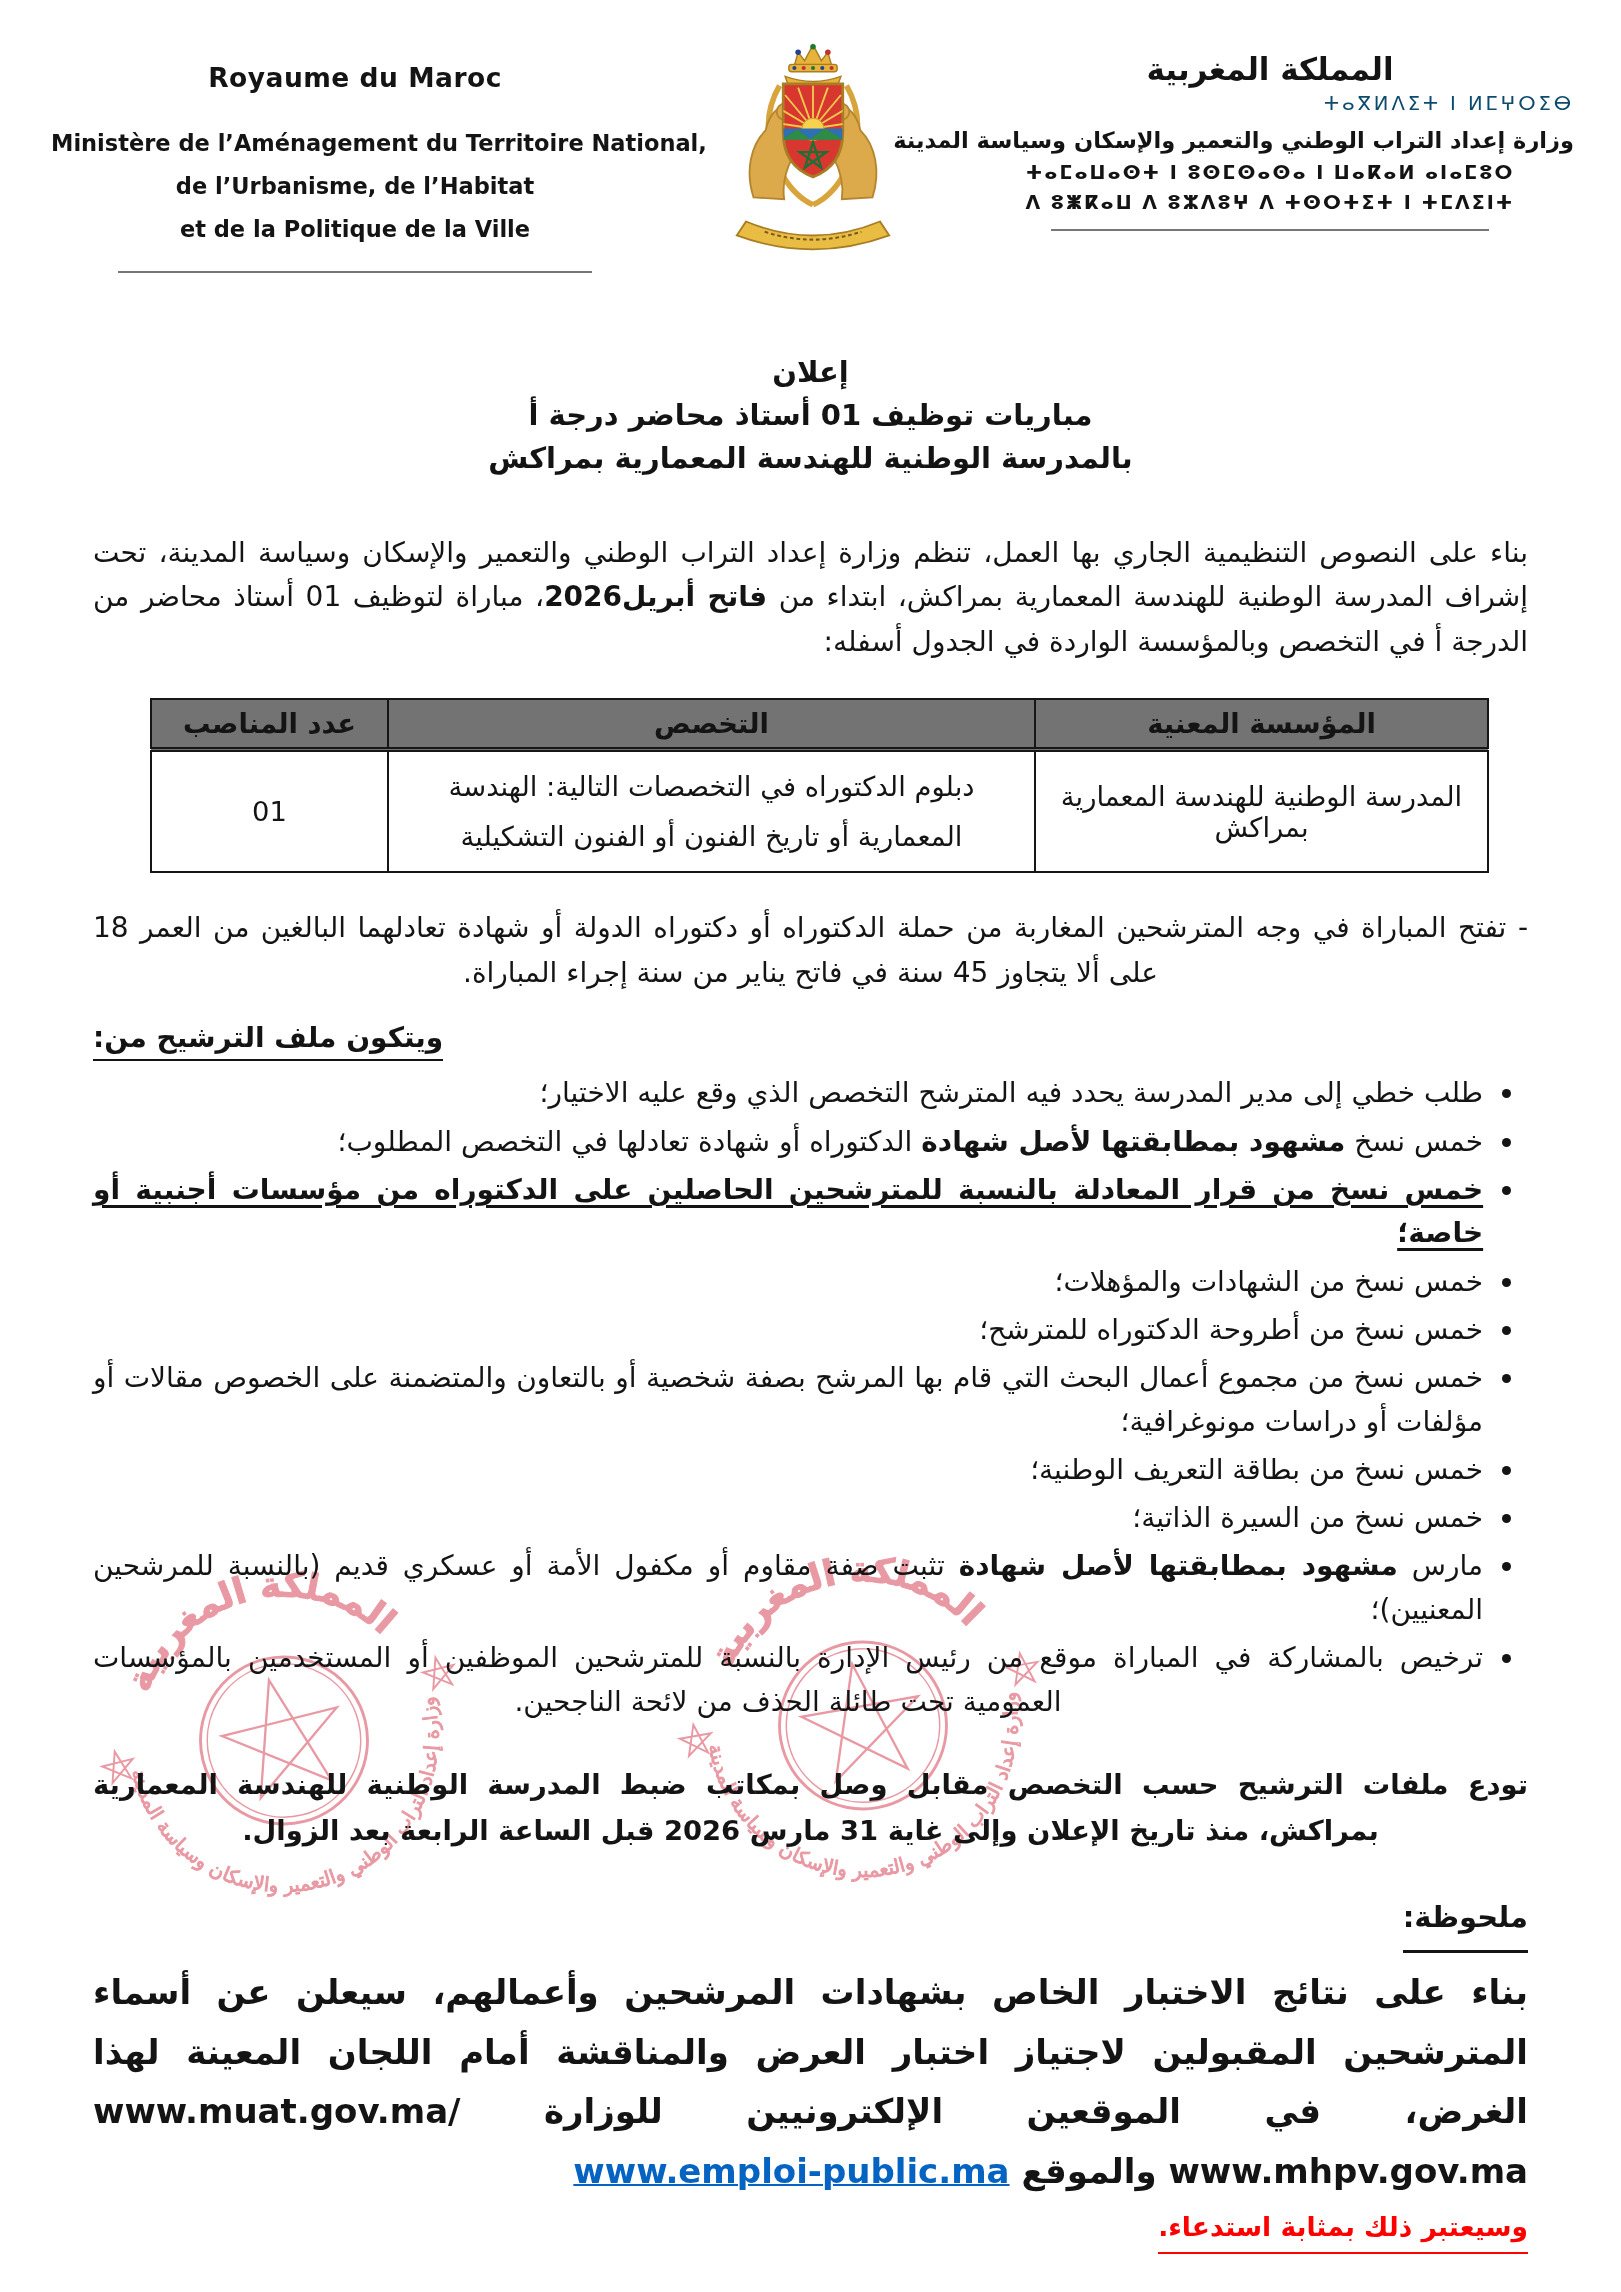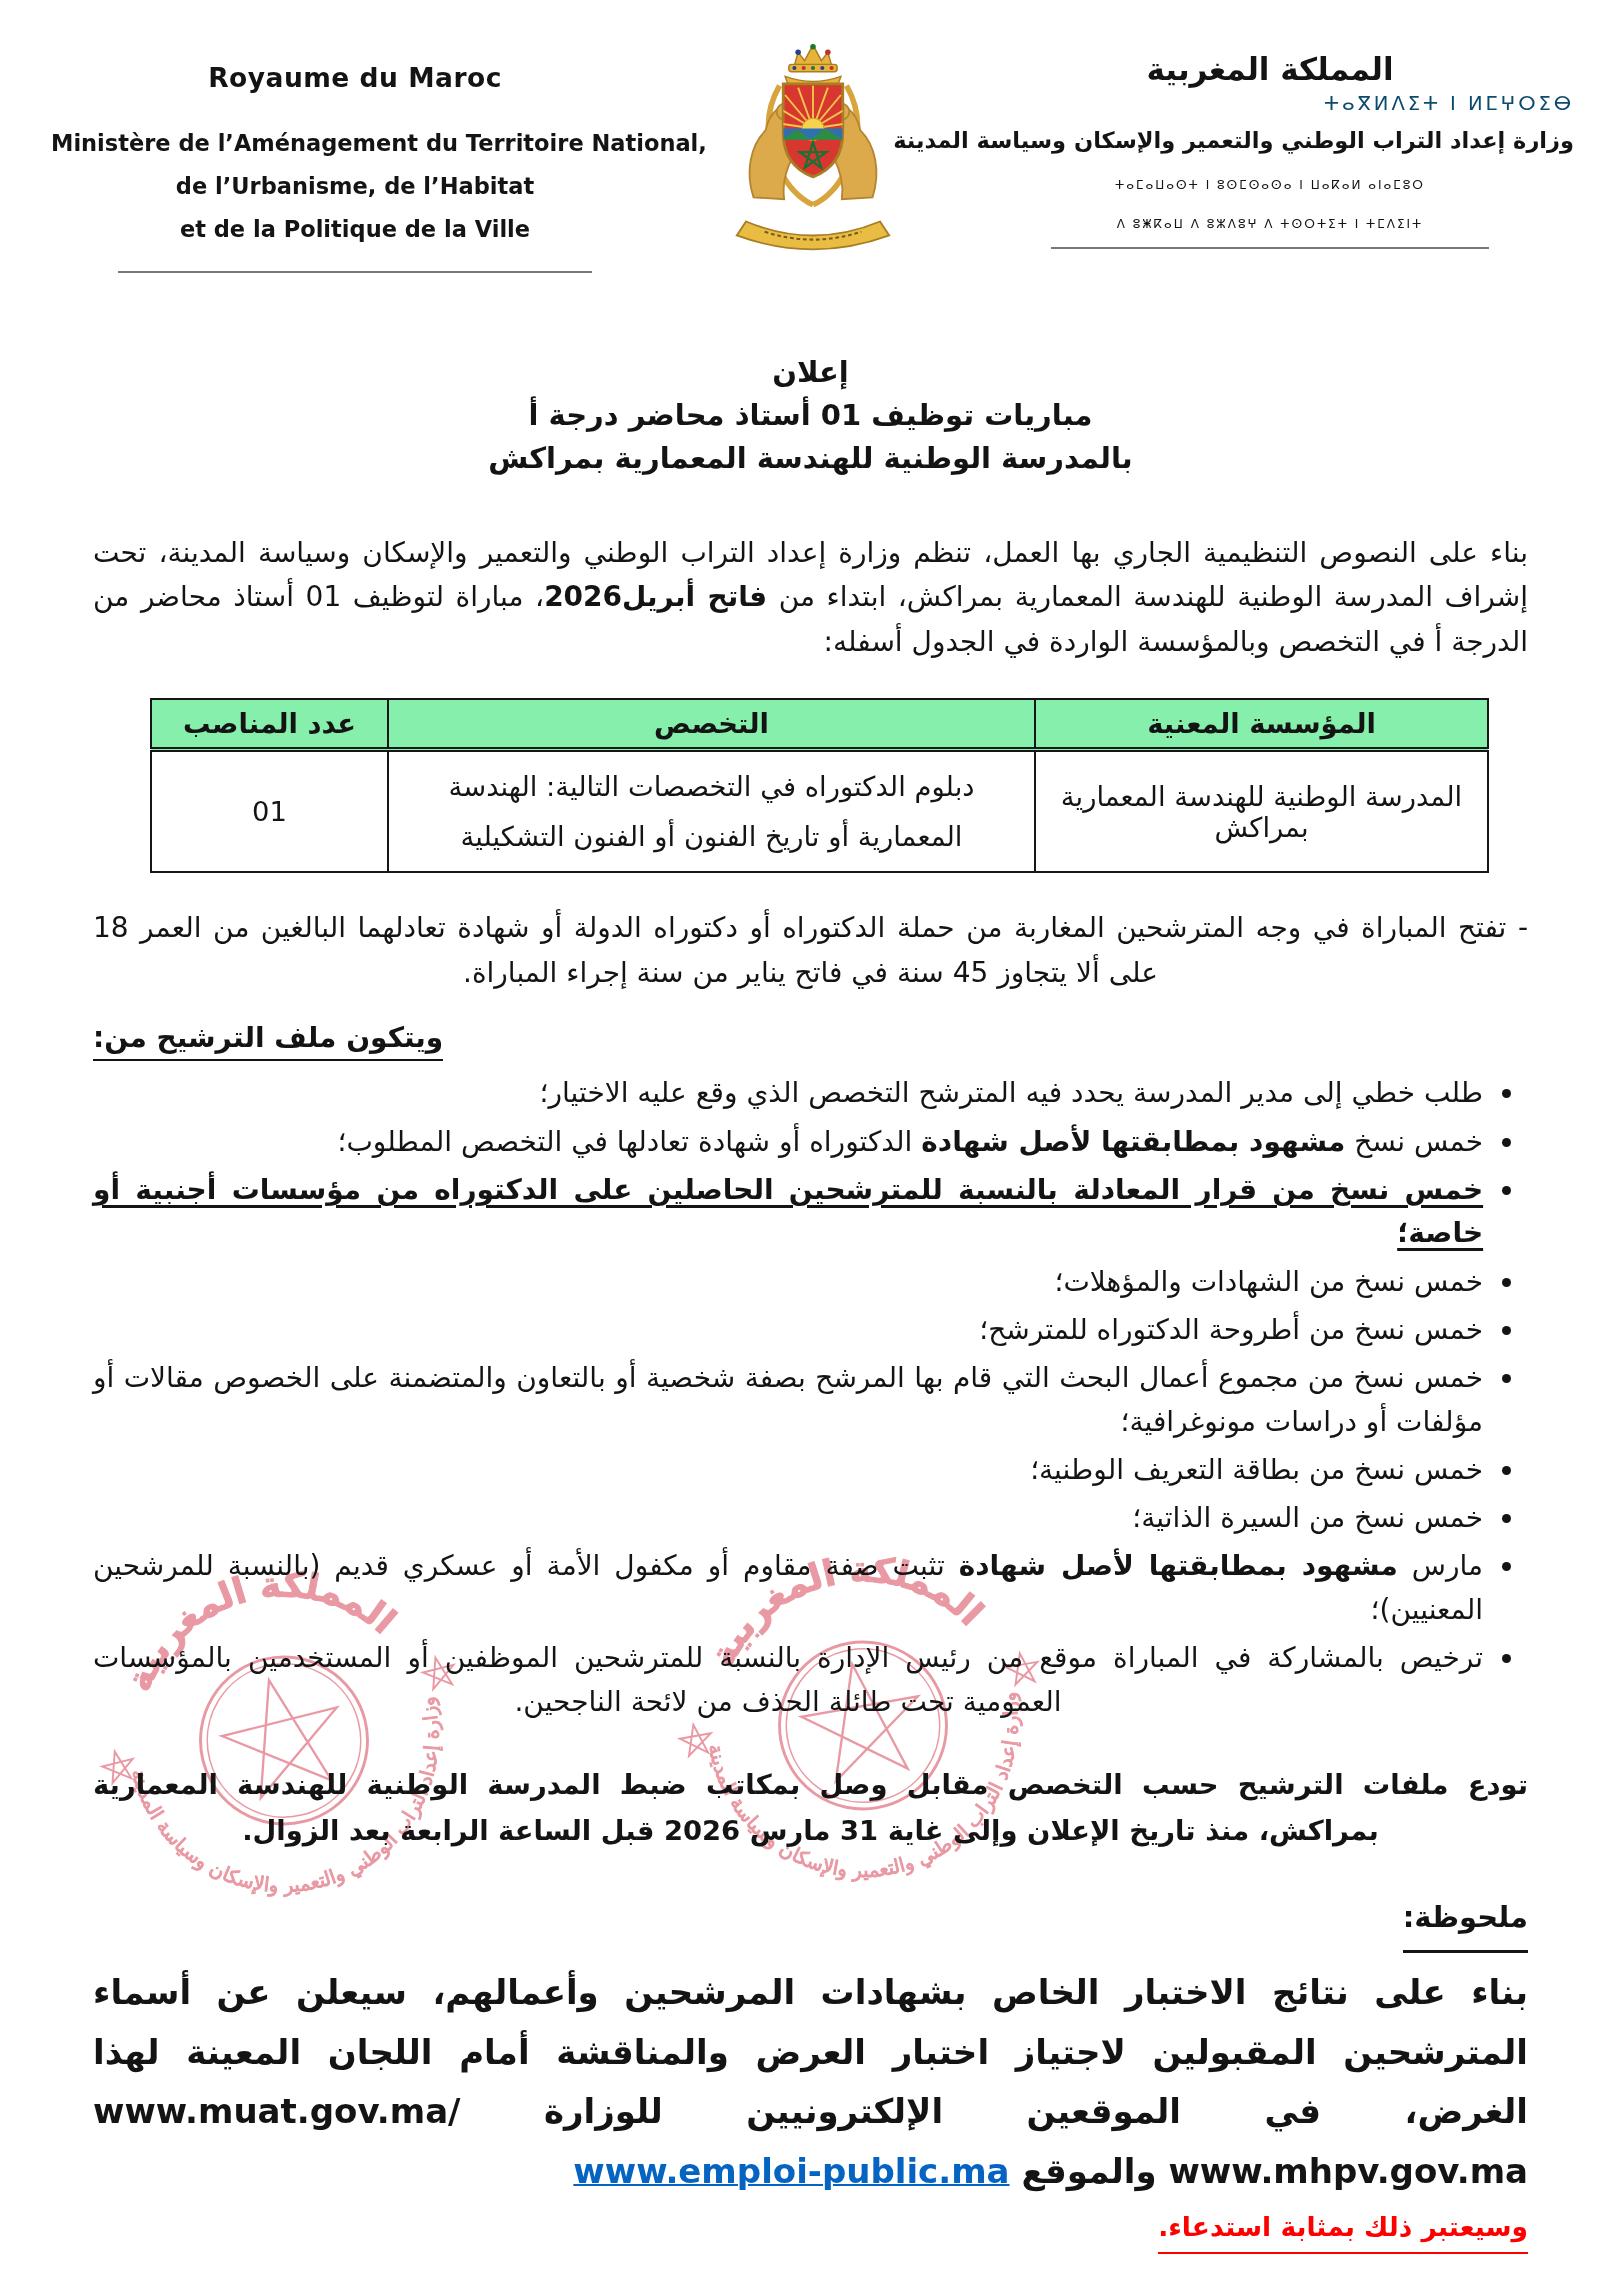--- a/index.html
+++ b/index.html
@@ -13,40 +13,40 @@
   
   .header { display:flex; align-items:flex-start; padding:29px 47px 0 51px; }
   .h-left  { width:608px; text-align:center; padding-top:33px; }
   .h-left .kingdom { font-size:26.5px; font-weight:bold; margin-bottom:29px; letter-spacing:0.5px; }
   .h-left .min-line { font-size:22.5px; font-weight:bold; line-height:43px; white-space:nowrap; }
   .h-center { flex:1; display:flex; justify-content:center; padding-top:7.8px; }
   .h-right { width:608px; text-align:center; padding-top:21.6px; }
   .h-right .kingdom-ar { font-size:31px; font-weight:bold; }
   .h-right .tif { font-size:19.6px; letter-spacing:2.9px; margin-top:5.9px; color:#0c4a6e;text-align:right; }
   .h-right .ministry-ar { font-size:22.5px; font-weight:bold; margin-top:11.8px; white-space:nowrap; }
-  .h-right .tif2 { font-size:12px; letter-spacing:2px; margin-top:25px; }
+  .h-right .tif2 { font-size:19px; letter-spacing:2px; margin-top:8px;font-weight:bold; }
   .hr-line { border-top:2px solid #777; margin:15.7px auto 0 auto; }
   .h-left  .hr-line { width:78%; margin-top:19.6px; }
   .h-right .hr-line { width:72%; }
 
   
   .ar { direction:rtl; unicode-bidi:embed; }
   .content { padding:0 93px; position:relative; z-index:2; }
 
   .title-block { text-align:center; margin-top:78px; font-weight:bold; font-size:29px; line-height:43px; }
 
   .intro { margin-top:51px; font-size:28px; line-height:1.6; text-align:justify; }
   .bd { font-weight:bold; }
   .un { text-decoration:underline; text-decoration-thickness:2.5px; text-underline-offset:5.9px; }
 
   
   table.positions { border-collapse:collapse; direction:rtl; width:1337px; margin:33px 39px 0 0; table-layout:fixed; }
   table.positions th, table.positions td { border:2px solid #161616; }
   table.positions th {
-    background:#86efac; font-weight:bold; font-size:27.4px; height:51px;
+    background:#737373; font-weight:bold; font-size:27.4px; height:51px;
     border-bottom:5.9px double #161616; padding:3.9px 9.8px;
   }
   table.positions td { font-size:27.4px; text-align:center; padding:9.8px 15.7px; height:102px; }
   td.cell-spec { line-height:1.8; }
   td.cell-inst { border-bottom:7.8px solid #000; }
   .w-inst { width:453px; } .w-spec { width:647px; } .w-num { width:237px; }
 
   .eligibility { margin-top:33px; font-size:28px; line-height:1.6; text-align:justify; text-align-last:center; }
 
   .file-heading { margin-top:25.5px; text-align:left; font-size:28px; font-weight:bold; }

